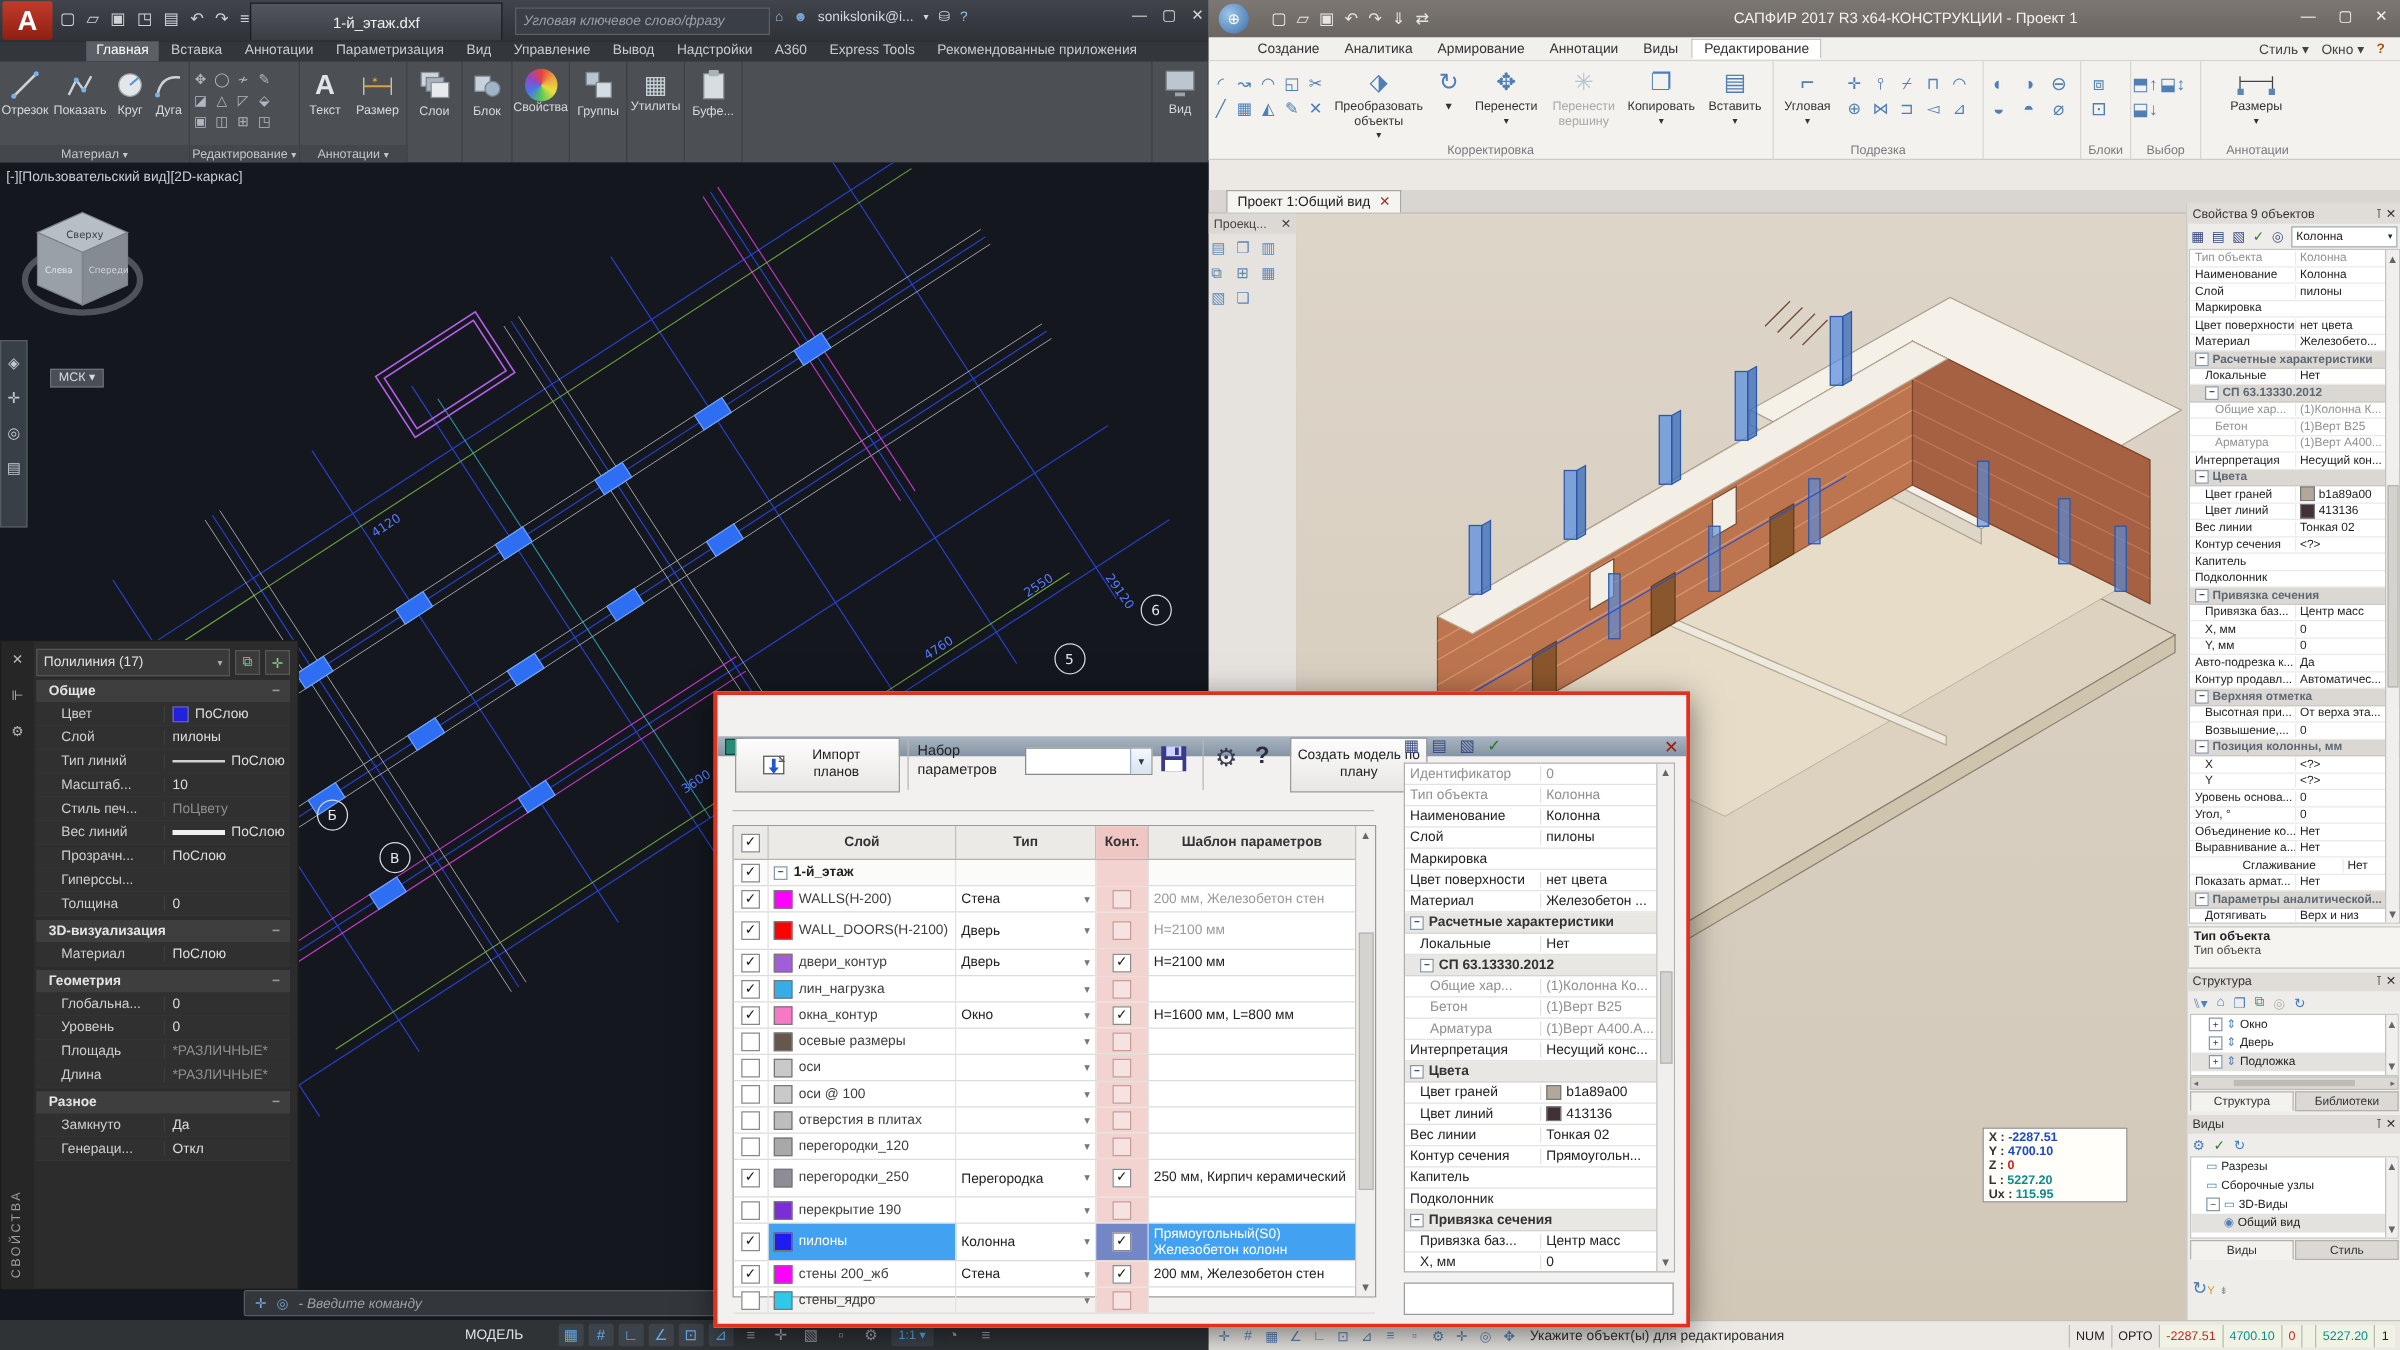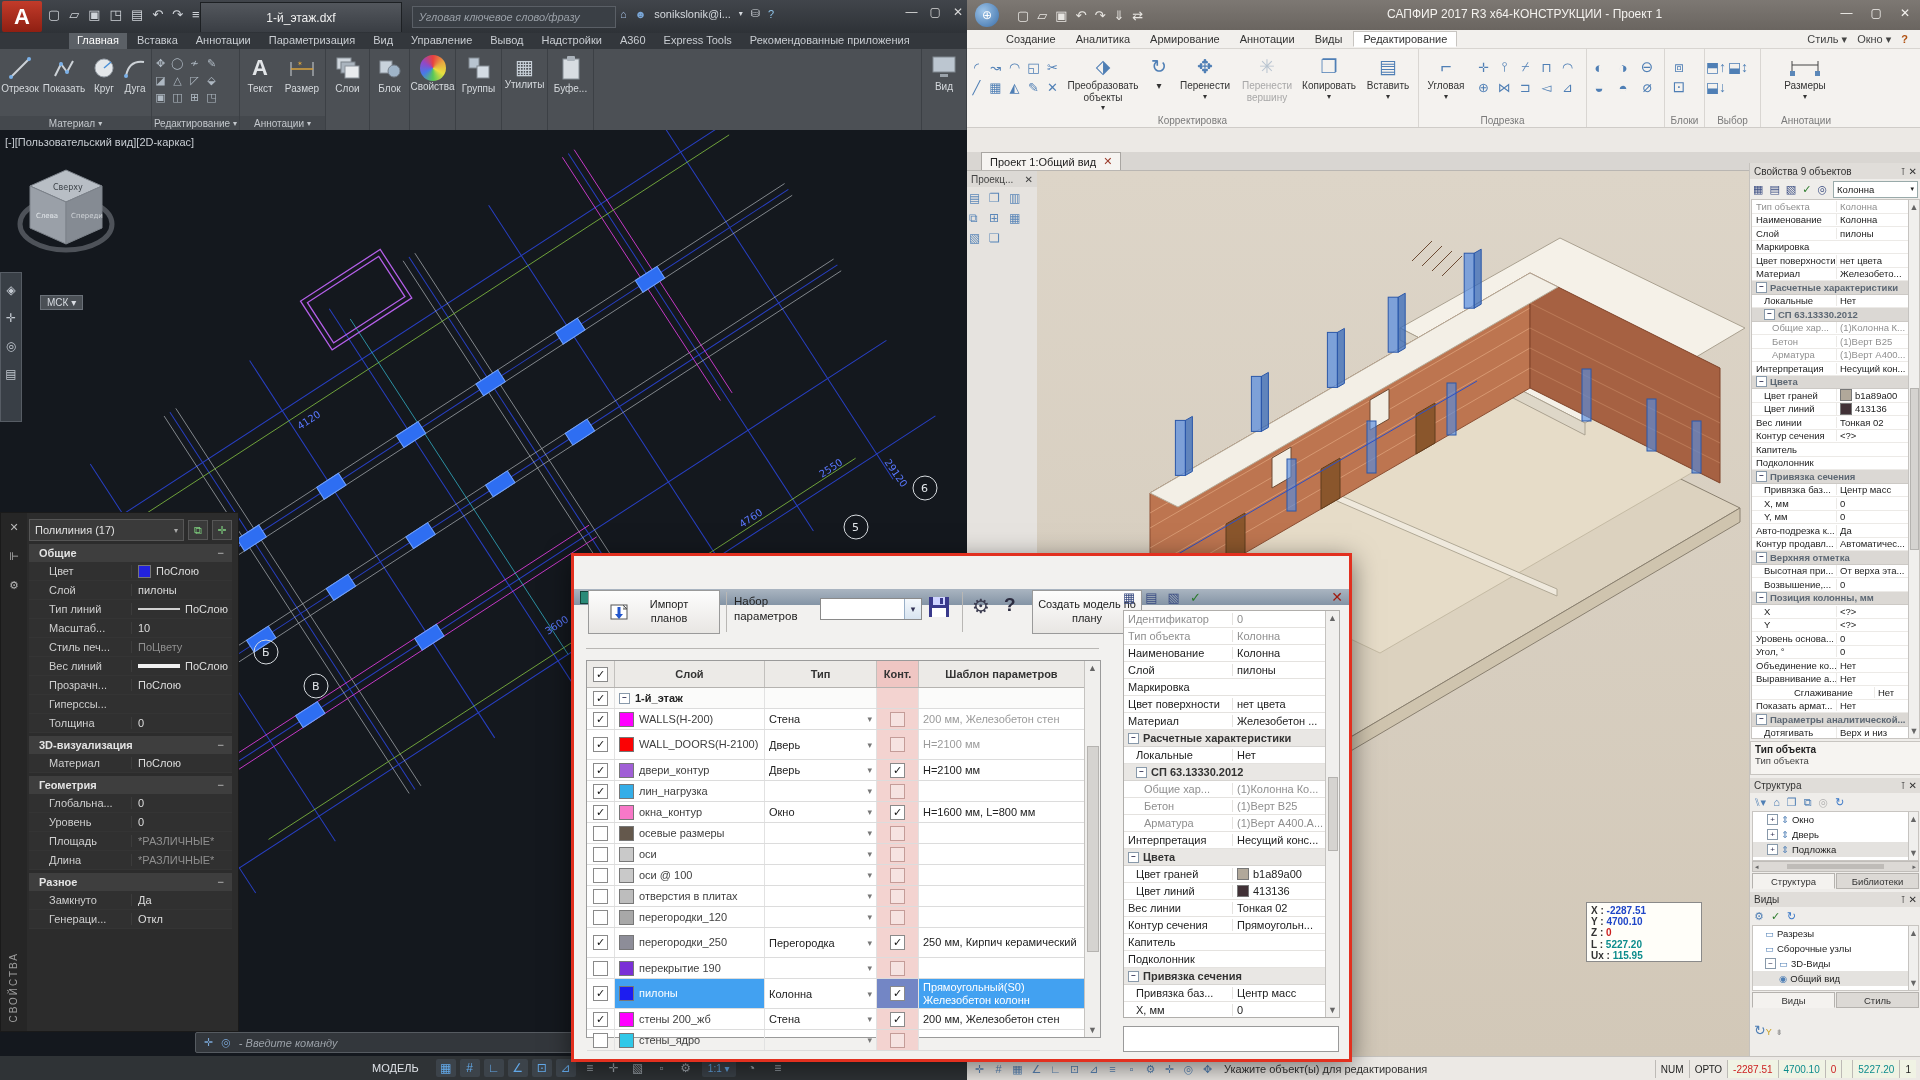--- a/index.html
+++ b/index.html
@@ -585,21 +585,21 @@
           </div>
       </div>
     </div>
 
     <div class="ac-cmd abs">
       <span style="color:#7aa7d8;">✛</span>
       <span style="color:#7aa7d8;">◎</span>
       <span style="font-style:italic;">- <span>Введите команду</span></span>
     </div>
     <div class="ac-status abs">
-      <span style="color:#dfe3e8;margin-right:11px;">МОДЕЛЬ</span>
+      <span style="color:#dfe3e8;margin-right:22px;">МОДЕЛЬ</span>
       <span id="ac-status-icons" style="display:flex;gap:4px;">
           <span class="st-ic on">▦</span>
           <span class="st-ic on">#</span>
           <span class="st-ic on">∟</span>
           <span class="st-ic on">∠</span>
           <span class="st-ic on">⊡</span>
           <span class="st-ic on">⊿</span>
           <span class="st-ic">≡</span>
           <span class="st-ic">✛</span>
           <span class="st-ic">▧</span>

